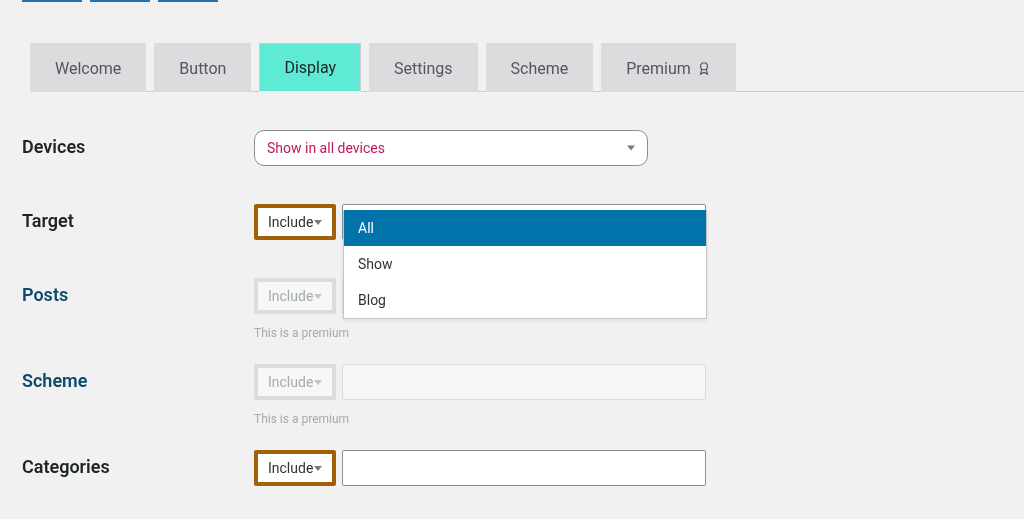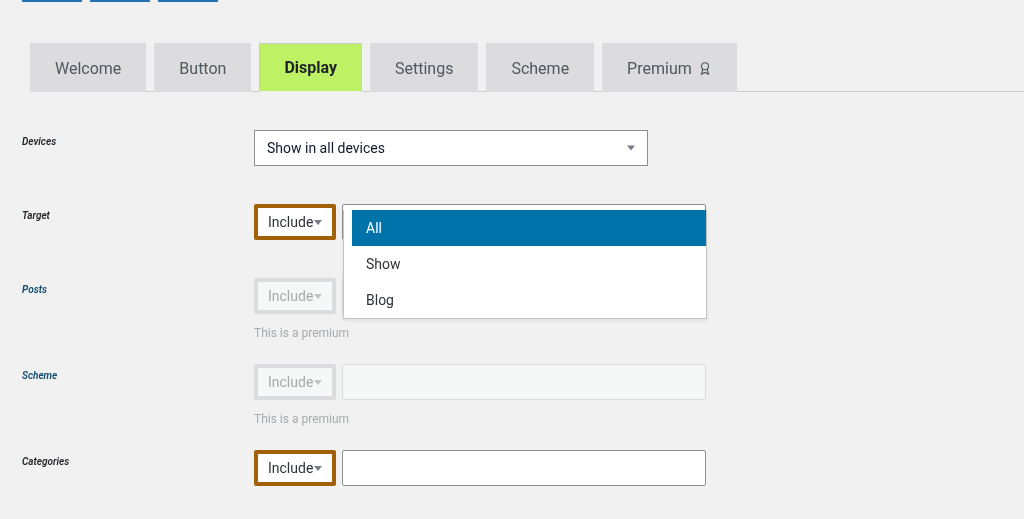--- a/index.html
+++ b/index.html
@@ -40,60 +40,59 @@
       border: 1px solid #dcdcde;
       border-bottom: none;
       cursor: pointer;
       display: flex;
       align-items: center;
       gap: 6px;
       position: relative;
       top: 1px;
     }
     .tab.active {
-      background: #bef264;
+      background: #5eead4;
       color: #1d2327;
-      font-weight: 700;
+      font-weight: 400;
       border: 1px solid #ccc;
       border-bottom: 1px solid #f1f1f1;
     }
     .form-area {
       margin-top: 38px;
       margin-left: 22px;
     }
     .form-row {
       display: flex;
       align-items: flex-start;
       margin-bottom: 38px;
     }
     .form-row.compact { margin-bottom: 24px; }
     .form-label {
       width: 232px;
       font-weight: 600;
-      font-size: 10px;
+      font-size: 18px;
       color: #1d2327;
       padding-top: 6px;
-      font-style: italic;
     }
     .form-label.disabled { color: #0c4a6e; }
     .form-controls {
       display: flex;
       flex-direction: column;
       gap: 6px;
     }
     .controls-inline { display: flex; gap: 6px; }
     .select-wide {
       width: 394px;
       height: 36px;
       background: #fff;
       border: 1px solid #8c8f94;
-      border-radius: 0;
+      border-radius: 10px;
       padding: 0 32px 0 12px;
       font-size: 14px;
-      color: #0f172a;
+      color: #be185d;
       display: flex;
       align-items: center;
       position: relative;
       cursor: pointer;
     }
     .select-small {
       width: 82px;
       height: 36px;
       background: #fff;
       border: 4px solid #a16207;
@@ -144,21 +143,20 @@
     .dropdown-panel {
       position: absolute;
       left: 343px;
       top: 210px;
       width: 364px;
       background: #fff;
       border: 1px solid #c3c4c7;
       border-top: none;
       box-shadow: 0 2px 4px rgba(0,0,0,0.08);
       z-index: 50;
-      padding-left: 8px;
     }
     .dropdown-option {
       padding: 10px 14px;
       font-size: 14px;
       color: #2c3338;
       cursor: pointer;
     }
     .dropdown-option.highlighted {
       background: #0073aa;
       color: #fff;

